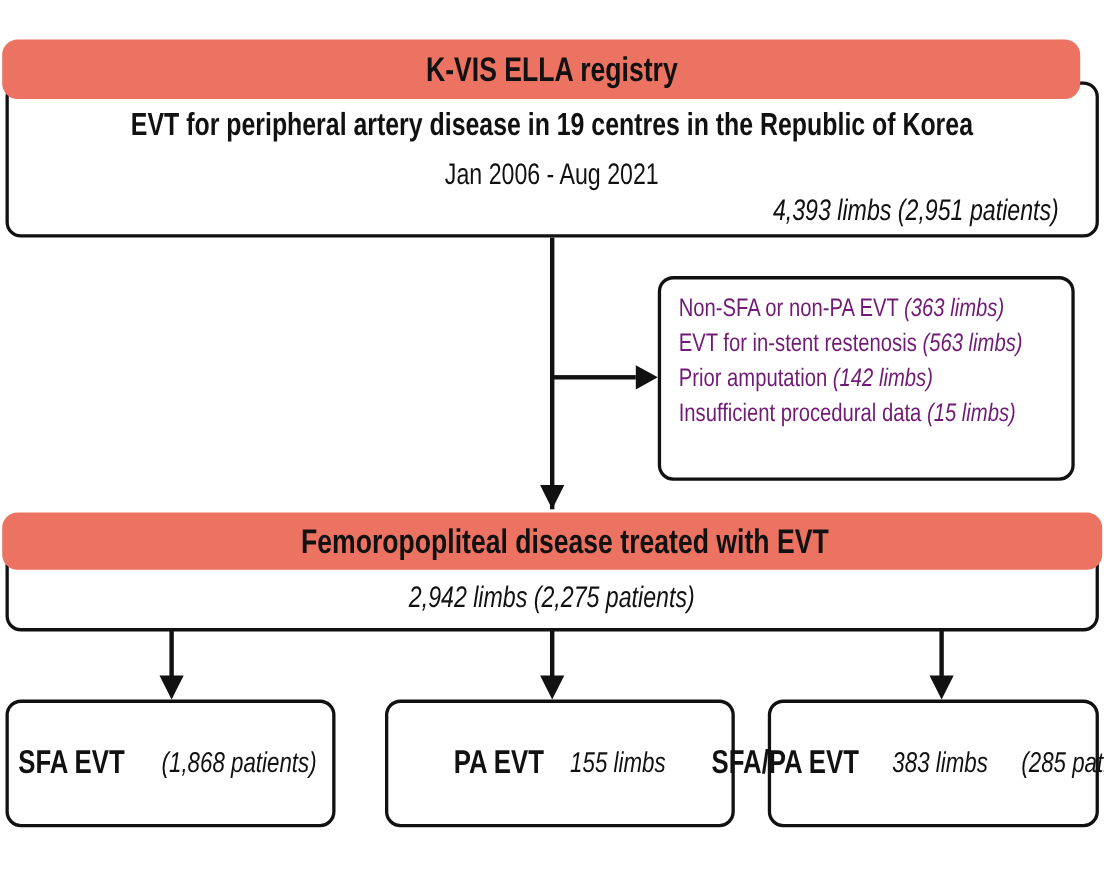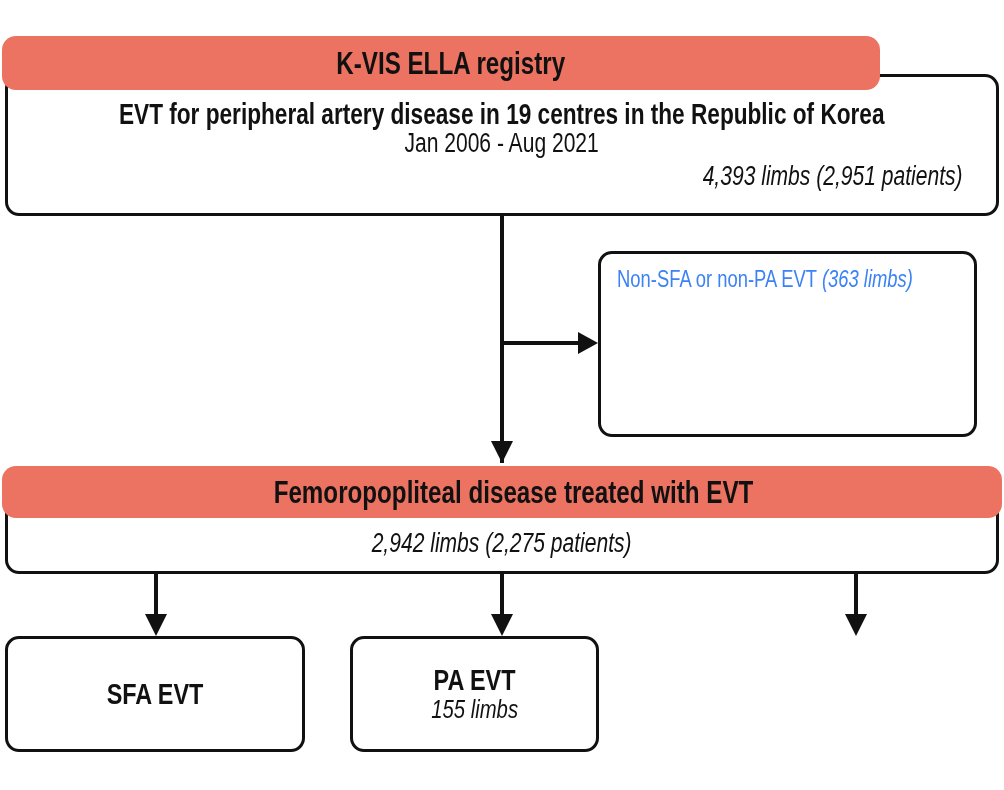--- a/index.html
+++ b/index.html
@@ -95,29 +95,29 @@
   
   #exclusion-box {
     padding: 14px 0 14px 16px;
   }
   .excl-row {
     font-size: 23px;
     line-height: 1.0;
     height: 32px;
     display: block;
     white-space: nowrap;
-    color: #3b82f6;
+    color: #701a75;
   }
   .excl-row .lbl { font-style: normal; }
   .excl-row .cnt { font-style: italic; }
 
   
   .term {
     display: flex;
-    flex-direction: column;
+    flex-direction: row;
     align-items: center;
     justify-content: center;
     text-align: center;
   }
   .term-title {
     font-weight: bold;
     font-size: 30px;
     line-height: 1.05;
     color: #111111;
   }
@@ -160,51 +160,63 @@
     z-index: 2;
   }
 </style>
 </head>
 <body>
 
 <div id="canvas">
 
   <div class="box" id="registry-box" style="left:5px; top:74px; width:994px; height:142px;"></div>
 
-  <div class="band" style="left:2px; top:36px; width:878px; height:54px;padding-left:20px;">
+  <div class="band" style="left:2px; top:36px; width:980px; height:54px;padding-left:20px;">
     <span class="band-title">
       <span class="cond">K-VIS ELLA registry</span>
     </span>
   </div>
 
   <div style="position:absolute; left:5px; top:100px; width:994px; z-index:4; text-align:center;">
     <div class="hdr-line1">
       <span class="cond">EVT for peripheral artery disease in 19 centres in the Republic of Korea</span>
     </div>
-    <div class="hdr-line2" style="margin-top:0;">
+    <div class="hdr-line2" style="margin-top:15px;">
       <span class="cond">Jan 2006 - Aug 2021</span>
     </div>
     <div class="hdr-line3" style="margin-top:6px;">
       <span class="cond">4,393 limbs (2,951 patients)</span>
     </div>
   </div>
 
   <div class="vline" style="left:500px; top:216px; height:247px;"></div>
 
   <div class="hline" style="left:500px; top:341px; width:78px;"></div>
 
   <div class="arrow-right" style="left:578px; top:332px;"></div>
 
   <div class="arrow-down" style="left:491px; top:441px;"></div>
 
   <div class="box" id="exclusion-box" style="left:598px; top:251px; width:379px; height:186px;">
 
     <div class="excl-row">
       <span class="cond-l"><span class="lbl">Non-SFA or non-PA EVT</span>
       <span class="cnt">(363 limbs)</span></span>
+    </div>
+    <div class="excl-row">
+      <span class="cond-l"><span class="lbl">EVT for in-stent restenosis</span>
+      <span class="cnt">(563 limbs)</span></span>
+    </div>
+    <div class="excl-row">
+      <span class="cond-l"><span class="lbl">Prior amputation</span>
+      <span class="cnt">(142 limbs)</span></span>
+    </div>
+    <div class="excl-row">
+      <span class="cond-l"><span class="lbl">Insufficient procedural data</span>
+      <span class="cnt">(15 limbs)</span></span>
     </div>
   </div>
 
   <div class="box" id="included-box" style="left:5px; top:500px; width:994px; height:74px;"></div>
 
   <div class="band" style="left:2px; top:466px; width:1000px; height:52px;padding-left:22px;">
     <span class="band-title">
       <span class="cond">Femoropopliteal disease treated with EVT</span>
     </span>
   </div>
@@ -221,25 +233,39 @@
   <div class="vline" style="left:500px; top:573px; height:47px;"></div>
   <div class="arrow-down" style="left:491px; top:614px;"></div>
 
   <div class="vline" style="left:854px; top:573px; height:47px;"></div>
   <div class="arrow-down" style="left:845px; top:614px;"></div>
 
   <div class="box term" style="left:5px; top:636px; width:300px; height:116px;">
     <div class="term-title">
       <span class="cond">SFA EVT</span>
     </div>
-  </div>
-
-  <div class="box term" style="left:350px; top:636px; width:249px; height:116px;">
+    <div class="term-l2">
+      <span class="cond">(1,868 patients)</span>
+    </div>
+  </div>
+
+  <div class="box term" style="left:350px; top:636px; width:318px; height:116px;">
     <div class="term-title">
       <span class="cond">PA EVT</span>
     </div>
     <div class="term-l1">
       <span class="cond">155 limbs</span>
     </div>
   </div>
 
+  <div class="box term" style="left:698px; top:636px; width:301px; height:116px;">
+    <div class="term-title">
+      <span class="cond">SFA/PA EVT</span>
+    </div>
+    <div class="term-l1">
+      <span class="cond">383 limbs</span>
+    </div>
+    <div class="term-l2">
+      <span class="cond">(285 patients)</span>
+    </div>
+  </div>
 
 </div>
 
 </body></html>

